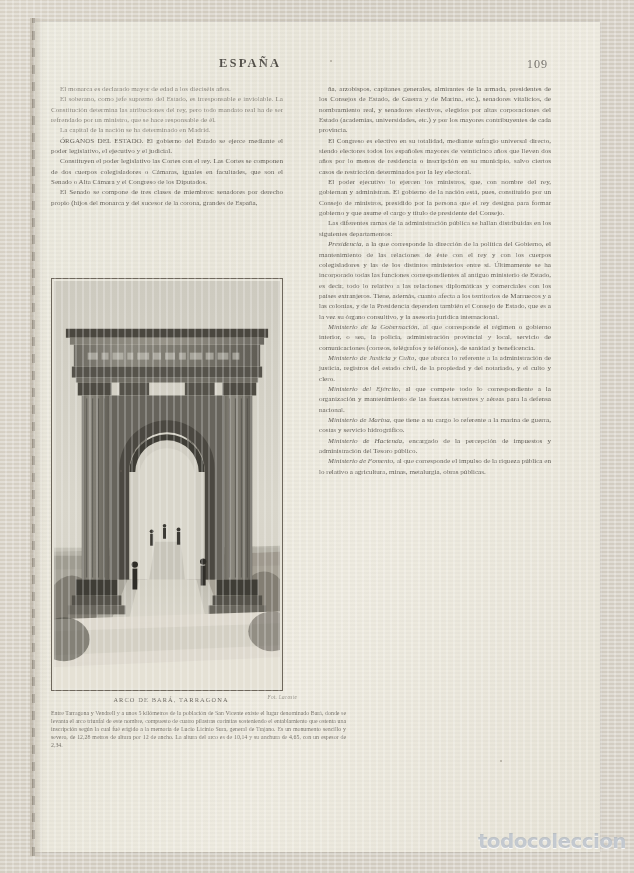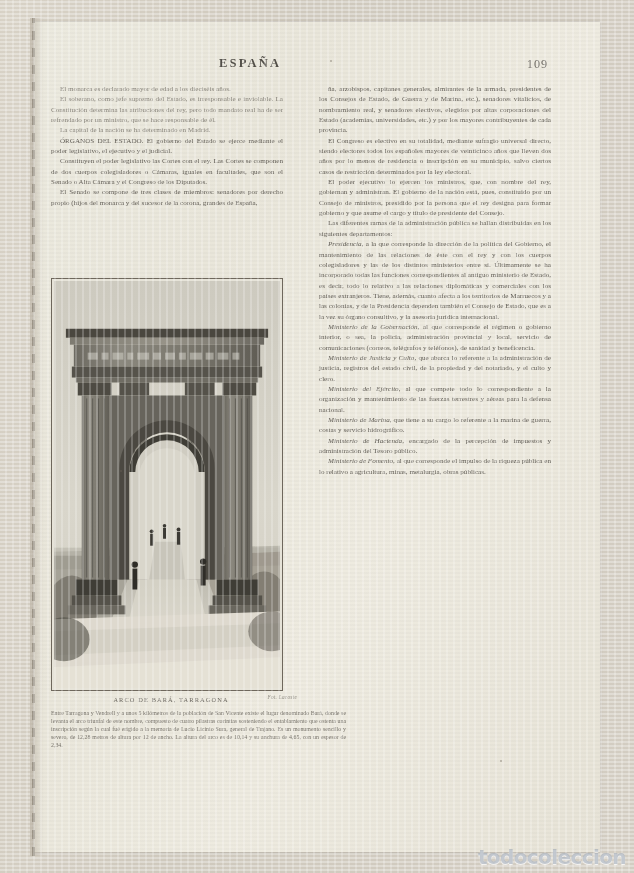--- a/index.html
+++ b/index.html
@@ -129,21 +129,21 @@
     position:absolute;right:-6px;top:416px;
     font-size:5.2px;color:#8b867c;font-style:italic;letter-spacing:.3px;
   }
   .fignote{
     margin-top:6px;
     font-size:5.9px;line-height:8.0px;text-align:justify;
     color:#6a655c;width:295px;
   }
   
   #wm{
-    position:absolute;right:8px;bottom:4px;
+    position:absolute;right:8px;bottom:20px;
     font-family:"DejaVu Sans", sans-serif;
     font-size:20px;font-weight:bold;letter-spacing:-0.6px;
     color:rgba(150,160,175,0.55);
     text-shadow:0 1px 1px rgba(255,255,255,0.85);
     filter:blur(0.4px);
   }
   
   .speck{position:absolute;background:rgba(110,102,88,0.45);border-radius:50%;}
 </style>
 </head>

